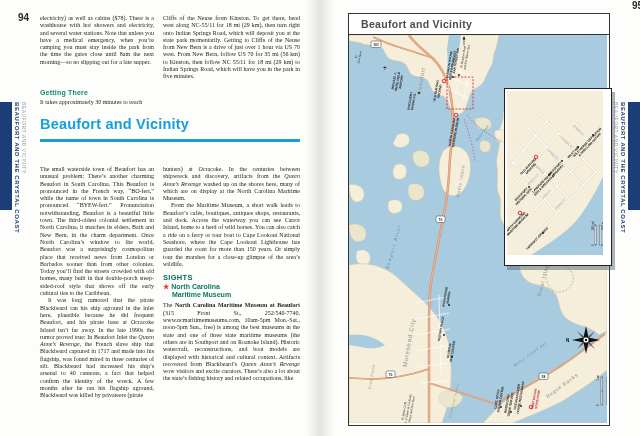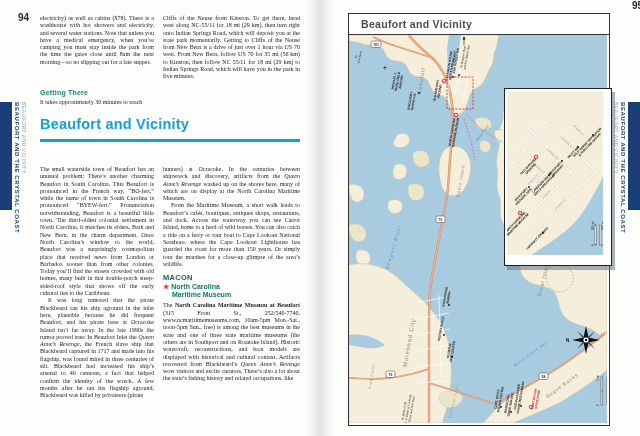--- a/index.html
+++ b/index.html
@@ -72,21 +72,21 @@
   <div class="abs sec-rule" style="left:40px;top:139px;width:260px;height:2.5px;"></div>
 
   <div class="abs col" style="left:40px;top:166px;width:114px;">
     <p>The small waterside town of Beaufort has an unusual problem: There’s another charming Beaufort in South Carolina. This Beaufort is pronounced in the French way, “BO-fert,” while the name of town in South Carolina is pronounced “BYEW-fert.” Pronunciation notwithstanding, Beaufort is a beautiful little town. The third-oldest colonial settlement in North Carolina, it matches its elders, Bath and New Bern, in the charm department. Once North Carolina’s window to the world, Beaufort was a surprisingly cosmopolitan place that received news from London or Barbados sooner than from other colonies. Today you’ll find the streets crowded with old homes, many built in that double-porch steep-sided-roof style that shows off the early cultural ties to the Caribbean.</p>
     <p class="indent"><span>It was long rumored that the pirate Blackbeard ran his ship aground in the inlet here, plausible because he did frequent Beaufort, and his pirate base at Ocracoke Island isn’t far away. In the late 1990s the rumor proved true: In Beaufort Inlet the </span><i>Queen Anne’s Revenge</i><span>, the French slave ship that Blackbeard captured in 1717 and made into his flagship, was found mired in three centuries of silt. Blackbeard had increased his ship’s arsenal to 40 cannons, a fact that helped confirm the identity of the wreck. A few months after he ran his flagship aground, Blackbeard was killed by privateers (pirate</span></p>
   </div>
 
   <div class="abs col" style="left:163px;top:166px;width:137px;">
     <p><span>hunters) at Ocracoke. In the centuries between shipwreck and discovery, artifacts from the </span><i>Queen Anne’s Revenge</i><span> washed up on the shores here, many of which are on display at the North Carolina Maritime Museum.</span></p>
     <p class="indent">From the Maritime Museum, a short walk leads to Beaufort’s cafés, boutiques, antiques shops, restaurants, and dock. Across the waterway you can see Carrot Island, home to a herd of wild horses. You can also catch a ride on a ferry or tour boat to Cape Lookout National Seashore, where the Cape Lookout Lighthouse has guarded the coast for more than 150 years. Or simply tour the marshes for a close-up glimpse of the area’s wildlife.</p>
-    <div class="sights-head">MACON</div>
+    <div class="sights-head">SIGHTS</div>
     <div class="sights-sub">
       <div><span class="star">★</span><span>North Carolina</span></div>
       <div class="l2">Maritime Museum</div>
     </div>
     <p><span>The </span><b>North Carolina Maritime Museum at Beaufort</b><span> (315 Front St., 252/540-7740, www.ncmaritimemuseums.com, 10am-5pm Mon.-Sat., noon-5pm Sun., free) is among the best museums in the state and one of three state maritime museums (the others are in Southport and on Roanoke Island). Historic watercraft, reconstructions, and boat models are displayed with historical and cultural context. Artifacts recovered from Blackbeard’s </span><i>Queen Anne’s Revenge</i><span> wow visitors and excite curators. There’s also a lot about the state’s fishing history and related occupations, like</span></p>
   </div>
 
   <div class="abs" id="gutter"></div>
 
   <div class="abs pagenum" style="left:612px;top:0;padding-left:20px;">95</div>

